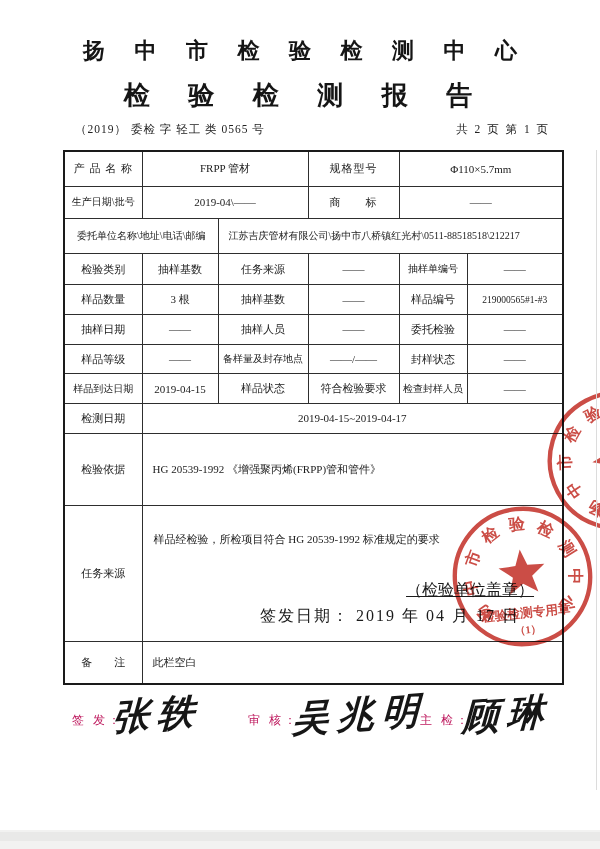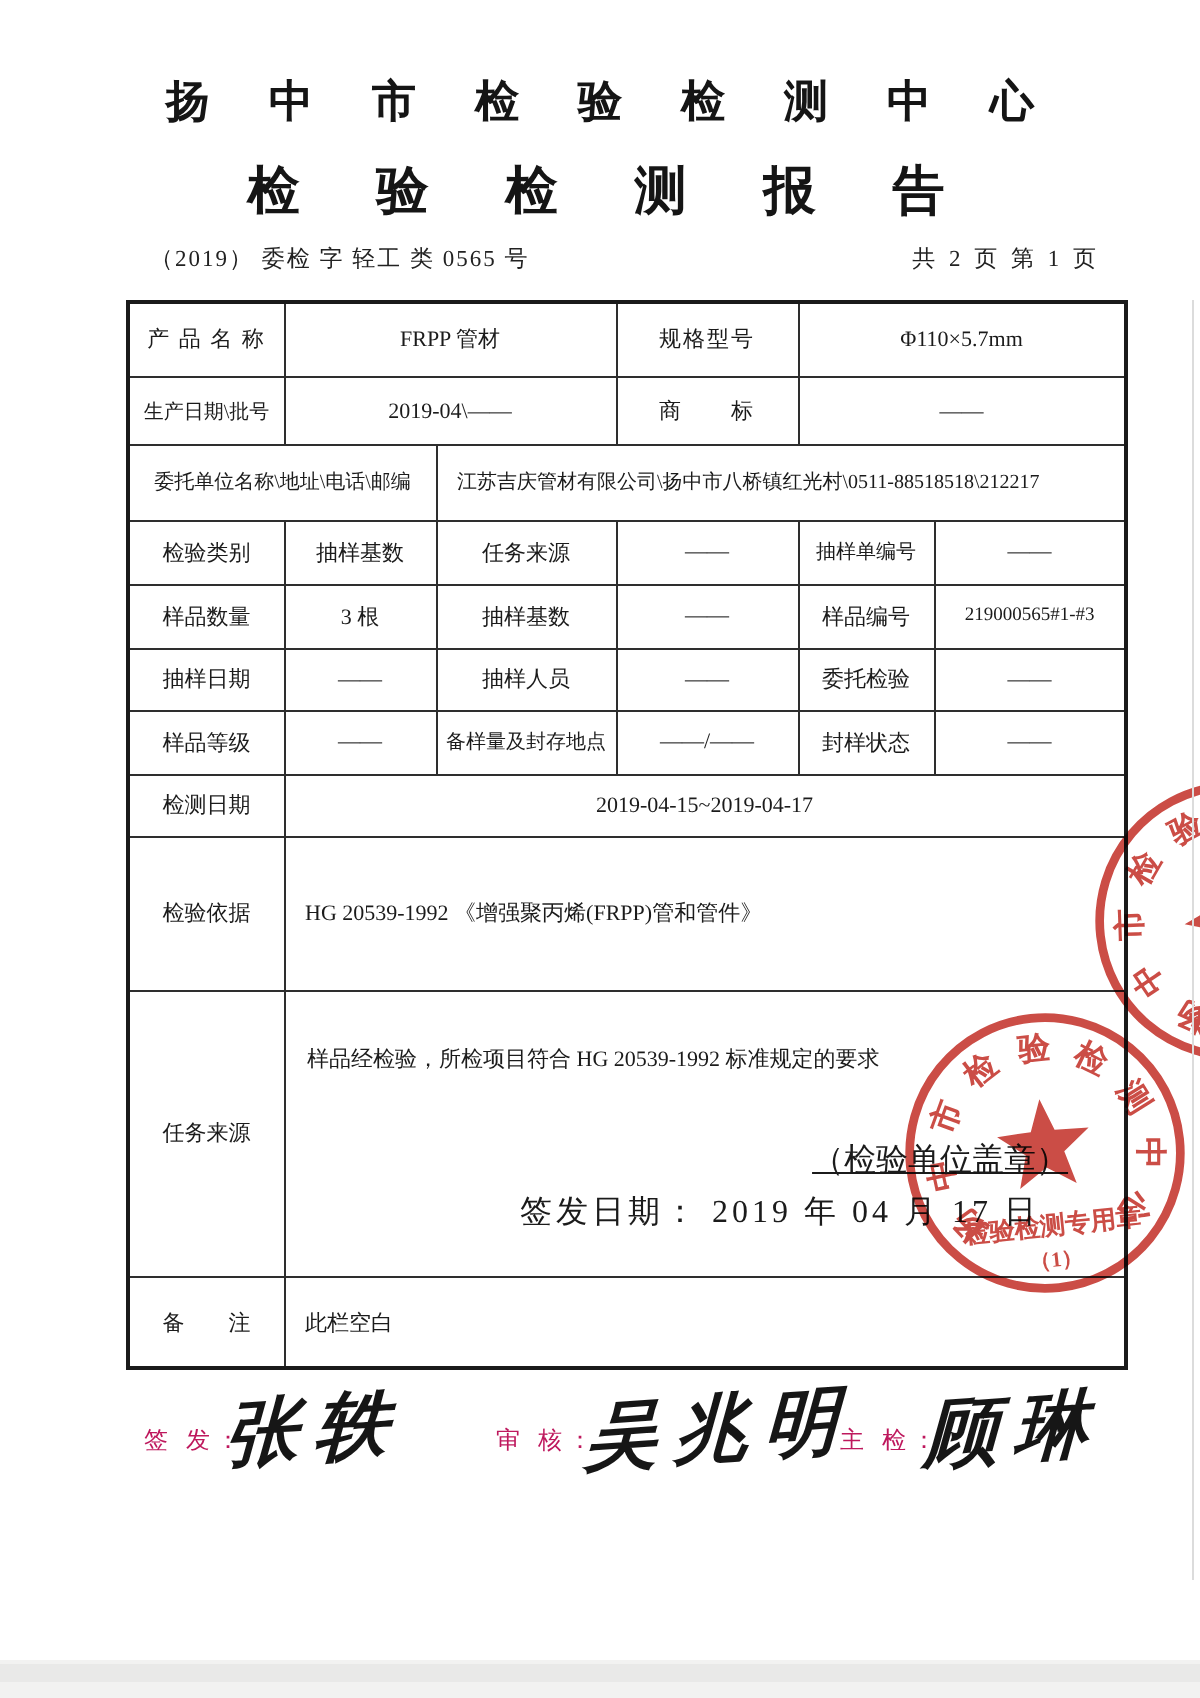--- a/index.html
+++ b/index.html
@@ -129,20 +129,28 @@
     <td>——</td>
     <td>委托检验</td>
     <td>——</td>
   </tr>
   <tr style="height:28px">
     <td>样品等级</td>
     <td>——</td>
     <td class="small">备样量及封存地点</td>
     <td>——/——</td>
     <td>封样状态</td>
+    <td>——</td>
+  </tr>
+  <tr style="height:28px">
+    <td class="small">样品到达日期</td>
+    <td>2019-04-15</td>
+    <td>样品状态</td>
+    <td>符合检验要求</td>
+    <td class="small">检查封样人员</td>
     <td>——</td>
   </tr>
   <tr style="height:28px">
     <td>检测日期</td>
     <td colspan="5">2019-04-15~2019-04-17</td>
   </tr>
   <tr style="height:68px">
     <td>检验依据</td>
     <td colspan="5" class="left">HG 20539-1992 《增强聚丙烯(FRPP)管和管件》</td>
   </tr>

